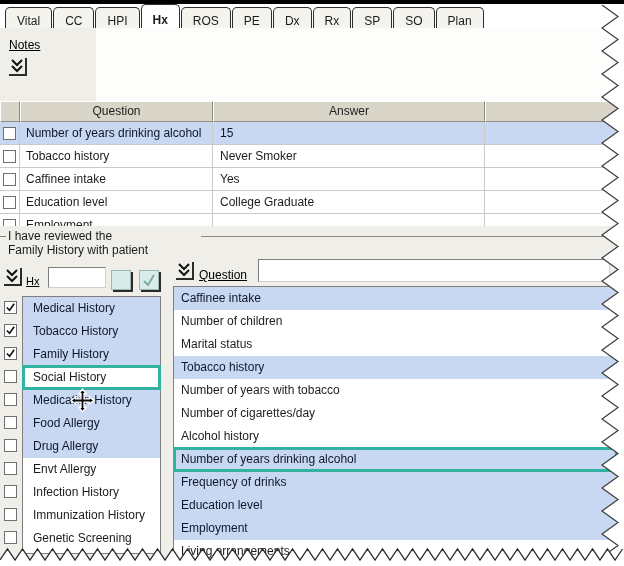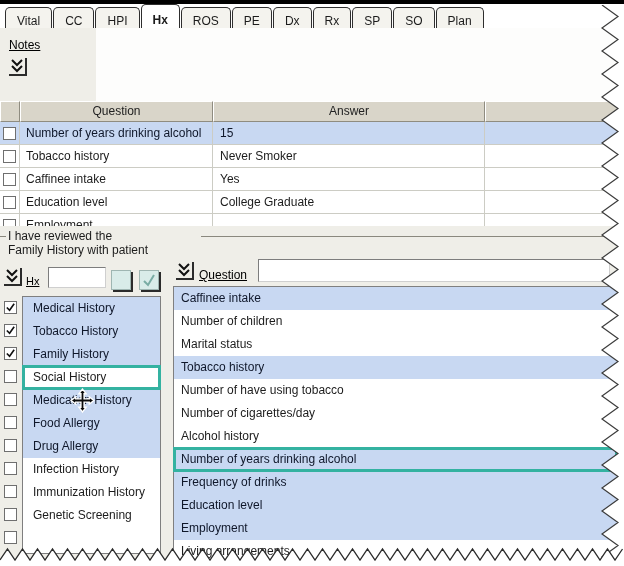--- a/index.html
+++ b/index.html
@@ -217,35 +217,36 @@
     <span class="cbx cat-cb" style="top:305px"></span>
 
     <div class="cat-list">
       <div class="cat-item row-blue">Medical History</div>
       <div class="cat-item row-blue">Tobacco History</div>
       <div class="cat-item row-blue">Family History</div>
       <div class="cat-item row-white teal-box">Social History</div>
       <div class="cat-item row-blue">Medication History</div>
       <div class="cat-item row-blue">Food Allergy</div>
       <div class="cat-item row-blue">Drug Allergy</div>
+      <div class="cat-item row-white">Envt Allergy</div>
       <div class="cat-item row-white">Infection History</div>
       <div class="cat-item row-white">Immunization History</div>
       <div class="cat-item row-white">Genetic Screening</div>
     </div>
 
     <svg class="move-cursor" width="25" height="25" viewBox="0 0 24 24">
       <path d="M12 1 L15.5 5.5 H13.5 V10.5 H18.5 V8.5 L23 12 L18.5 15.5 V13.5 H13.5 V18.5 H15.5 L12 23 L8.5 18.5 H10.5 V13.5 H5.5 V15.5 L1 12 L5.5 8.5 V10.5 H10.5 V5.5 H8.5 Z" fill="#0b0b0b" stroke="#ffffff" stroke-width="1.3"></path>
     </svg>
 
     <div class="q-list">
       <div class="q-item row-blue">Caffinee intake</div>
       <div class="q-item row-white">Number of children</div>
       <div class="q-item row-white">Marital status</div>
       <div class="q-item row-blue">Tobacco history</div>
-      <div class="q-item row-white">Number of have using tobacco</div>
+      <div class="q-item row-white">Number of years with tobacco</div>
       <div class="q-item row-white">Number of cigarettes/day</div>
       <div class="q-item row-white">Alcohol history</div>
       <div class="q-item row-blue teal-box">Number of years drinking alcohol</div>
       <div class="q-item row-blue">Frequency of drinks</div>
       <div class="q-item row-blue">Education level</div>
       <div class="q-item row-blue">Employment</div>
       <div class="q-item row-white">Living arrangements</div>
     </div>
   </div>
 

